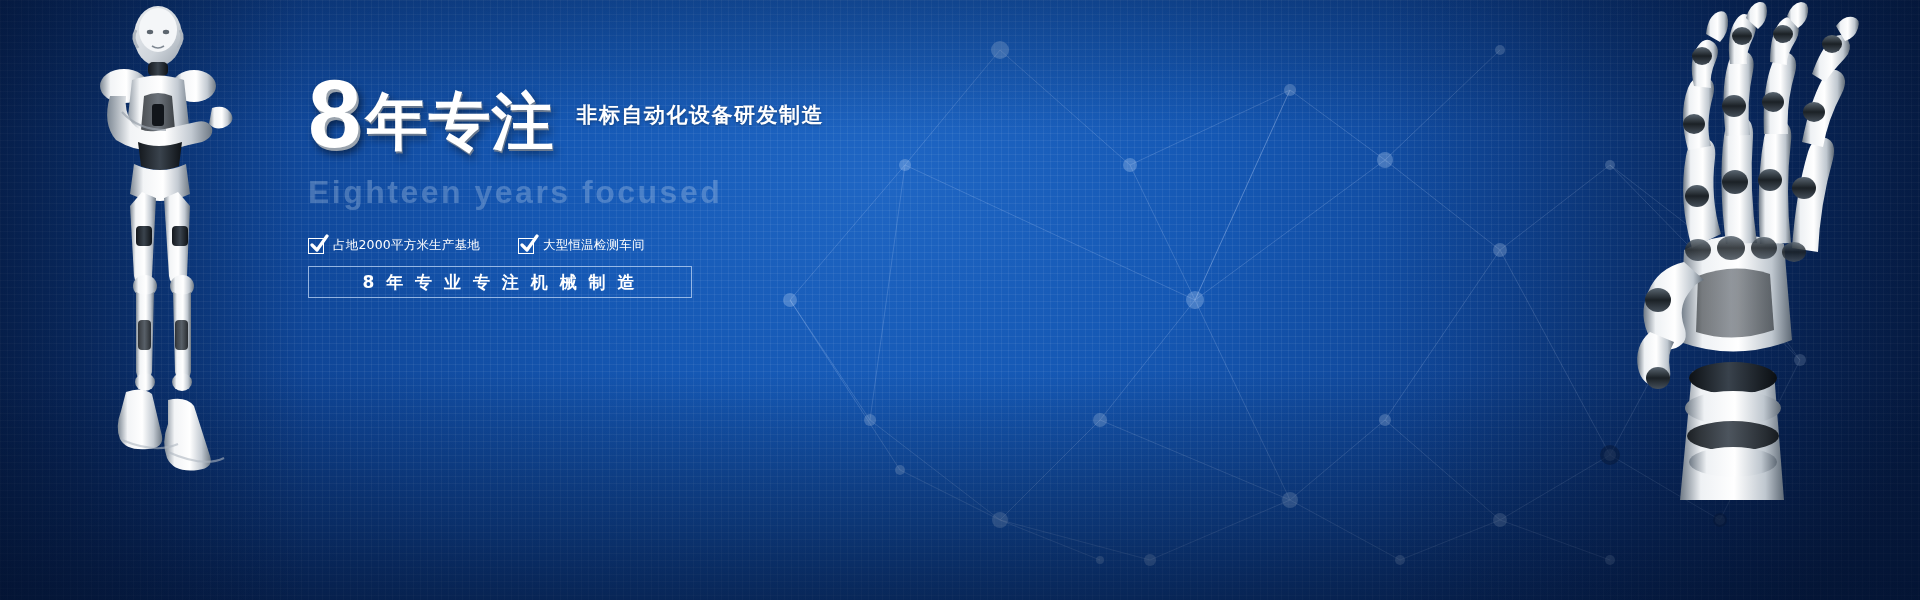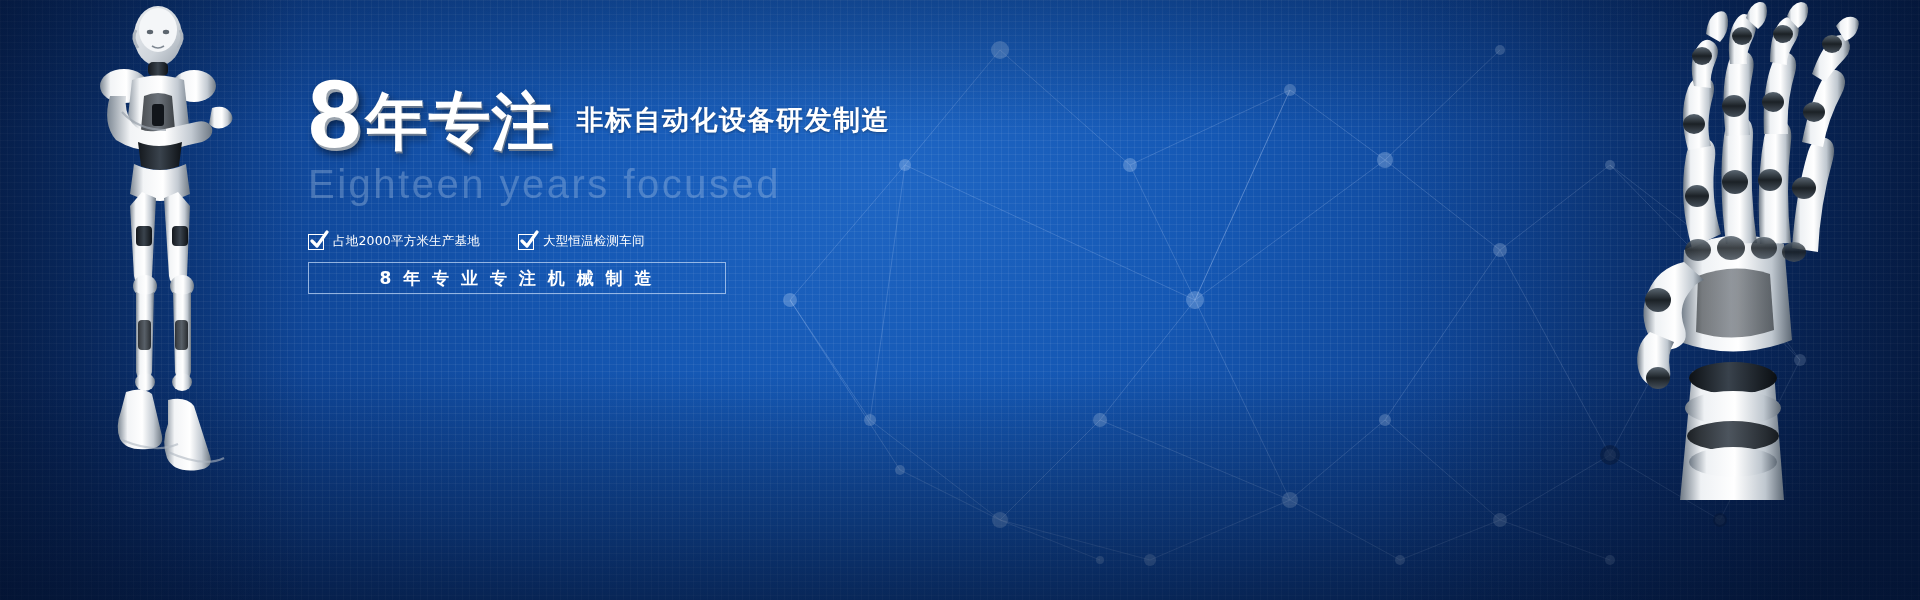--- a/index.html
+++ b/index.html
@@ -47,28 +47,28 @@
     font-family:"Liberation Sans","DejaVu Sans",sans-serif;
   }
   .big-cn{
     font-size:62px; font-weight:700; line-height:1.05;
     color:#ffffff; letter-spacing:1px; margin-left:6px; margin-bottom:4px;
     text-shadow: 1px 2px 0 rgba(120,130,145,.85), 3px 5px 8px rgba(0,0,0,.45);
     font-family:"DejaVu Sans","Liberation Sans",sans-serif;
     text-align:center;
   }
   .sub-cn{
-    font-size:27px; font-weight:700; color:#ffffff; letter-spacing:1.5px;
-    margin-left:22px; margin-bottom:20px; white-space:nowrap;
+    font-size:21px; font-weight:700; color:#ffffff; letter-spacing:1.5px;
+    margin-left:22px; margin-bottom:29px; white-space:nowrap;
     text-shadow:0 1px 3px rgba(0,0,0,.35);
     font-family:"DejaVu Sans","Liberation Sans",sans-serif;
   }
   .en-line{
-    margin-top:4px;
-    font-size:40px; font-weight:400; letter-spacing:2.5px;
+    margin-top:16px;
+    font-size:32px; font-weight:700; letter-spacing:2.5px;
     color:rgba(195,214,240,.30);
     font-family:"Liberation Sans","DejaVu Sans",sans-serif;
     white-space:nowrap;
   }
 
   .features{ margin-top:26px; width:400px; }
   .feat-row{ display:flex; margin-bottom:12px; }
   .feat{ display:flex; align-items:center; width:210px; }
   .feat.second{ width:190px; }
   .chk{
@@ -77,21 +77,21 @@
     position:relative; margin-right:9px;
   }
   .chk svg{ position:absolute; left:0px; top:-5px; width:20px; height:20px; }
   .feat-label{
     font-size:12.5px; color:#ffffff; white-space:nowrap; letter-spacing:.2px;
     font-family:"DejaVu Sans","Liberation Sans",sans-serif;
   }
 
   .slogan-box{
     margin-top:10px;
-    width:418px; height:32px;
+    width:384px; height:32px;
     border:1px solid rgba(190,214,245,.75);
     display:flex; align-items:center; justify-content:center;
   }
   .slogan-text{
     font-size:17px; font-weight:700; color:#ffffff; letter-spacing:3px;
     font-family:"DejaVu Sans","Liberation Sans",sans-serif;
   }
 </style>
 </head>
 <body>

